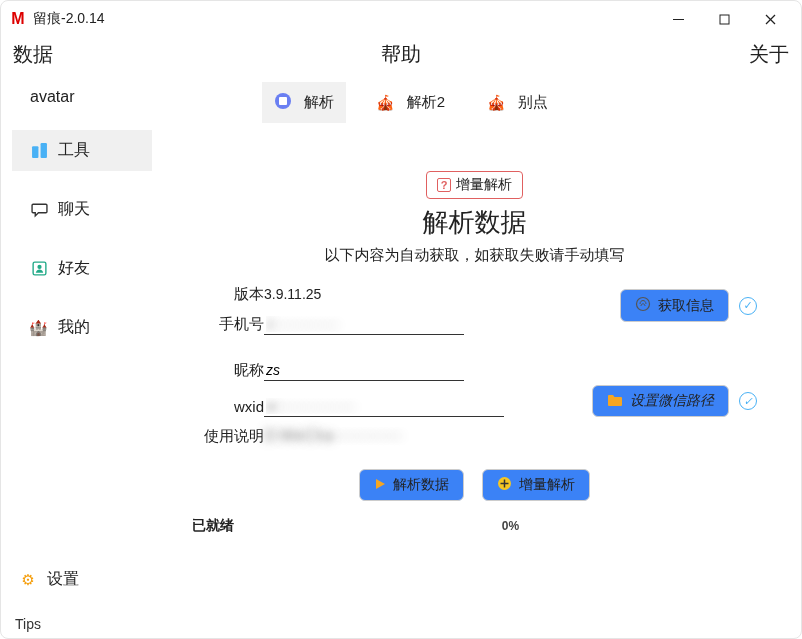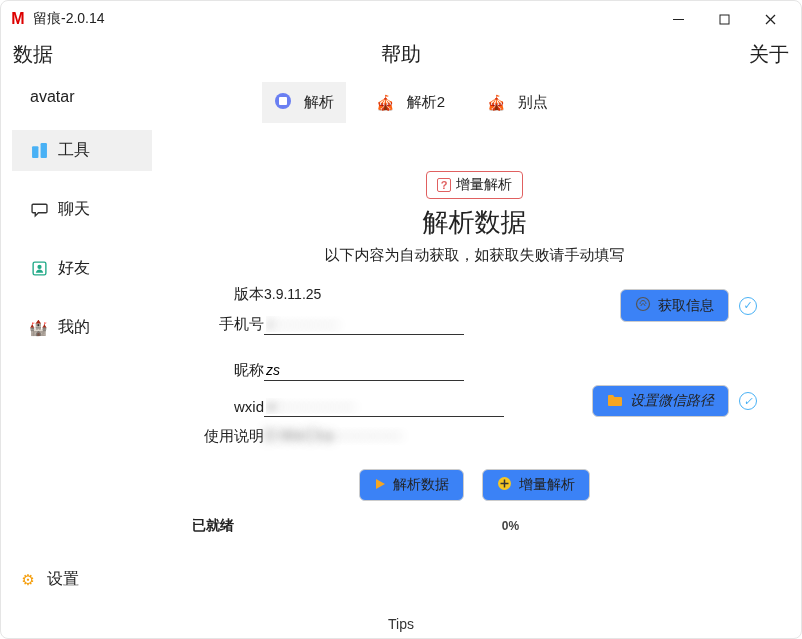--- a/index.html
+++ b/index.html
@@ -221,21 +221,21 @@
 
   
   .footer {
     position: absolute;
     bottom: 0;
     left: 0;
     right: 0;
     height: 28px;
     display: flex;
     align-items: center;
-    justify-content: center;
+    justify-content: flex-start;
     padding: 0 14px;
     font-size: 14px;
     color: #333;
   }
 </style>
 </head>
 <body>
 
 <div class="titlebar">
   <span class="app-icon">M</span>

